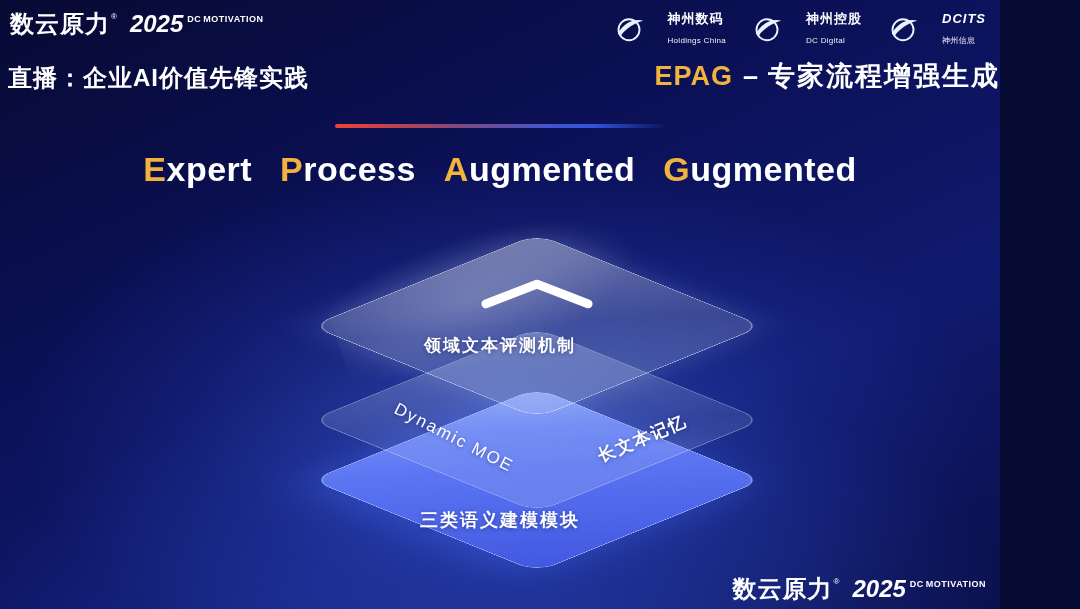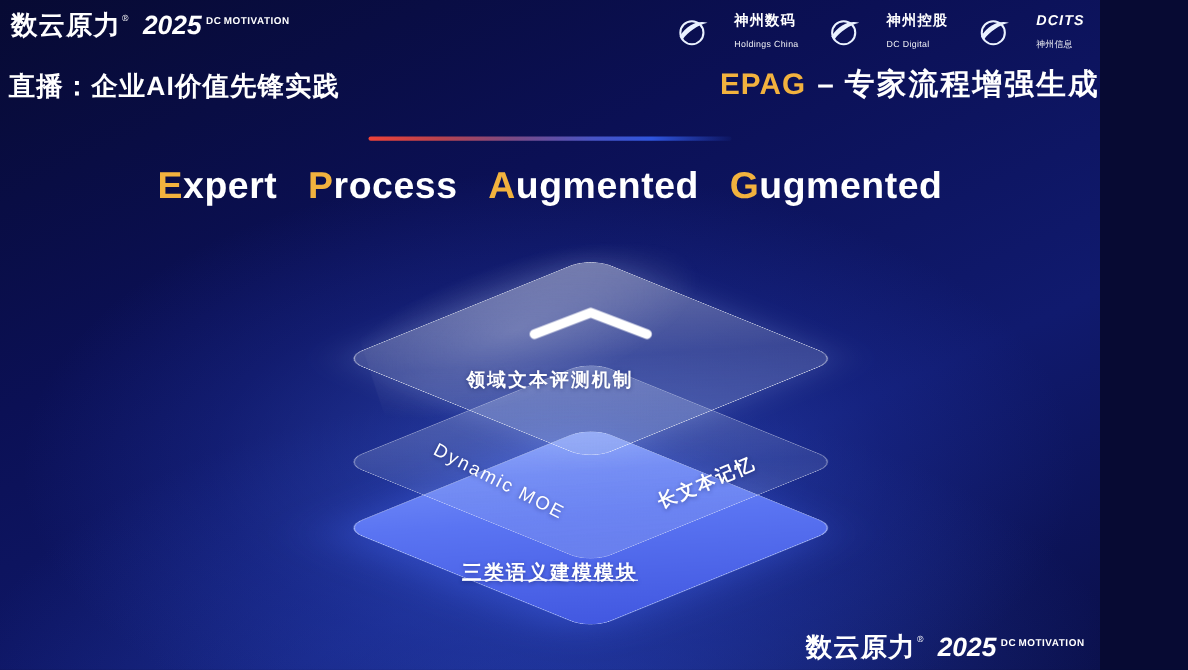--- a/index.html
+++ b/index.html
@@ -69,21 +69,21 @@
   .flare { position:absolute; left:330px; top:222px; width:330px; height:140px; z-index:4;
     background:radial-gradient(ellipse at 42% 50%, rgba(255,255,255,0.20), rgba(255,255,255,0) 65%);
     transform:rotate(-18deg); pointer-events:none; }
 
   .chevron { position:absolute; left:478px; top:278px; width:118px; height:32px; z-index:5; }
 
   .dlabel { position:absolute; z-index:5; color:#fff; text-shadow:0 1px 4px rgba(10,20,80,0.45); }
   .label-top { top:334px; left:0; width:100%; text-align:center; font-size:17px; font-weight:bold; letter-spacing:2px; }
   .label-moe { left:388px; top:428px; font-size:17px; letter-spacing:2px; transform:rotate(27deg); }
   .label-mem { left:595px; top:427px; font-size:17px; font-weight:bold; letter-spacing:2px; transform:rotate(-23deg); }
-  .label-bottom { top:508px; left:0; width:100%; text-align:center; font-size:18px; font-weight:bold; letter-spacing:2px;text-decoration:underline; }
+  .label-bottom { top:508px; left:0; width:100%; text-align:center; font-size:18px; font-weight:bold; letter-spacing:2px; }
 </style>
 </head>
 <body>
 
 <div class="slide">
 
   <div class="brand brand-top">
     <span class="brand-name">数云原力</span>
     <sup class="brand-reg">®</sup>
     <span class="brand-year">2025</span>

